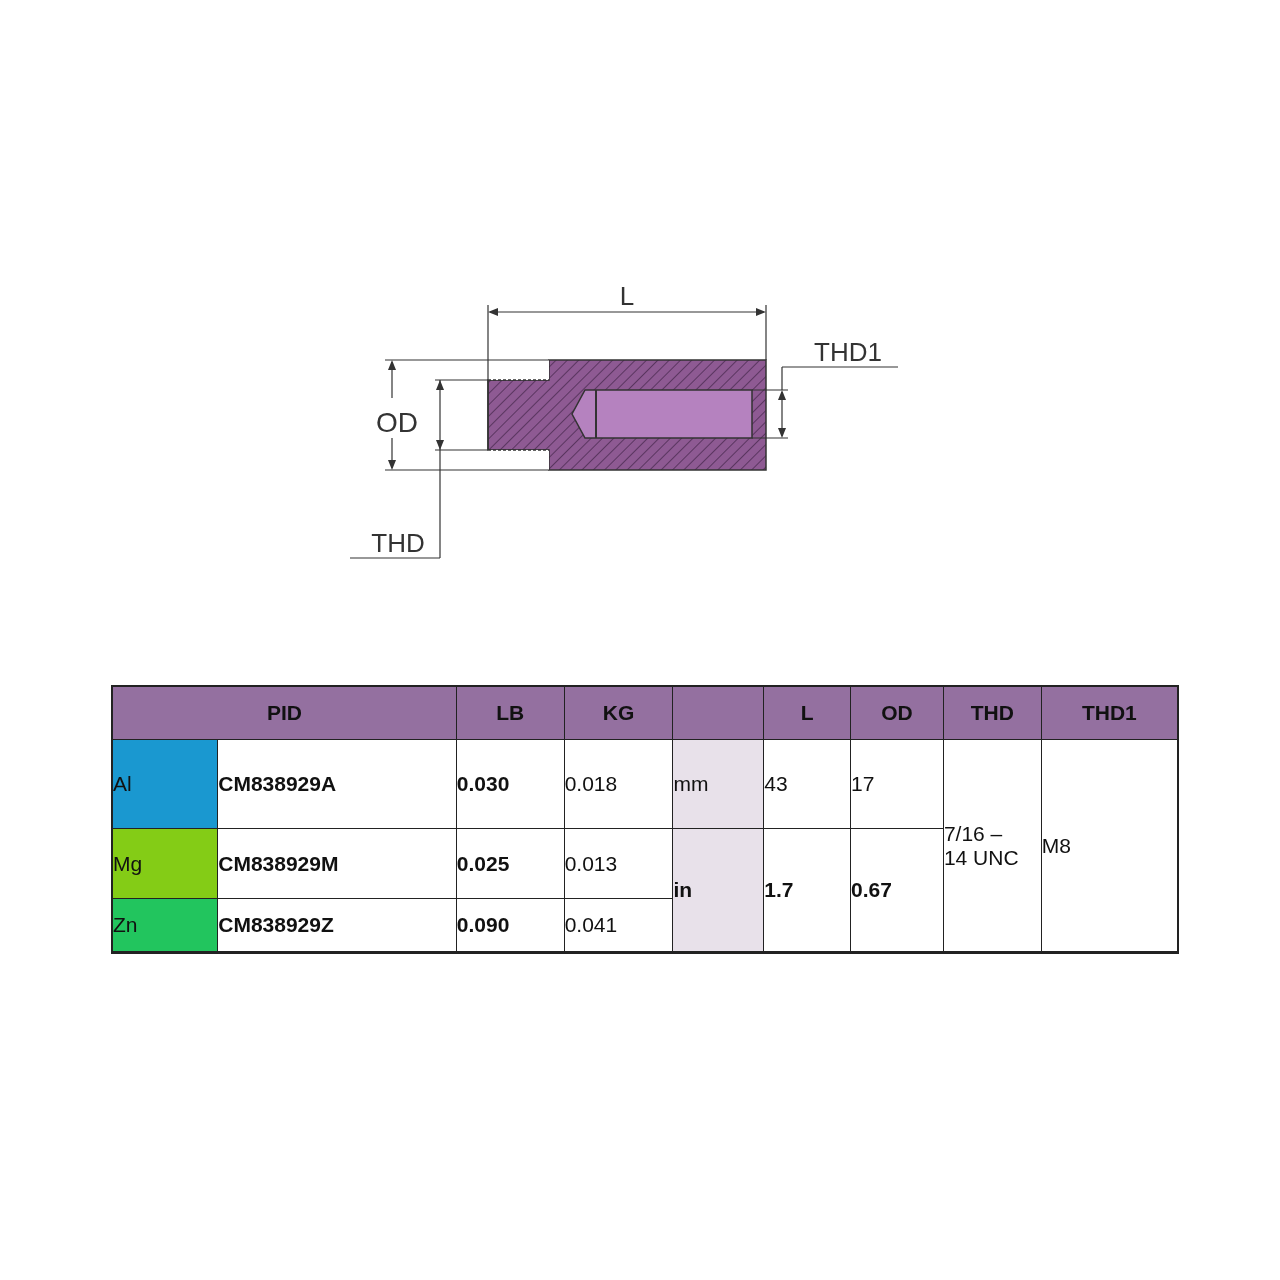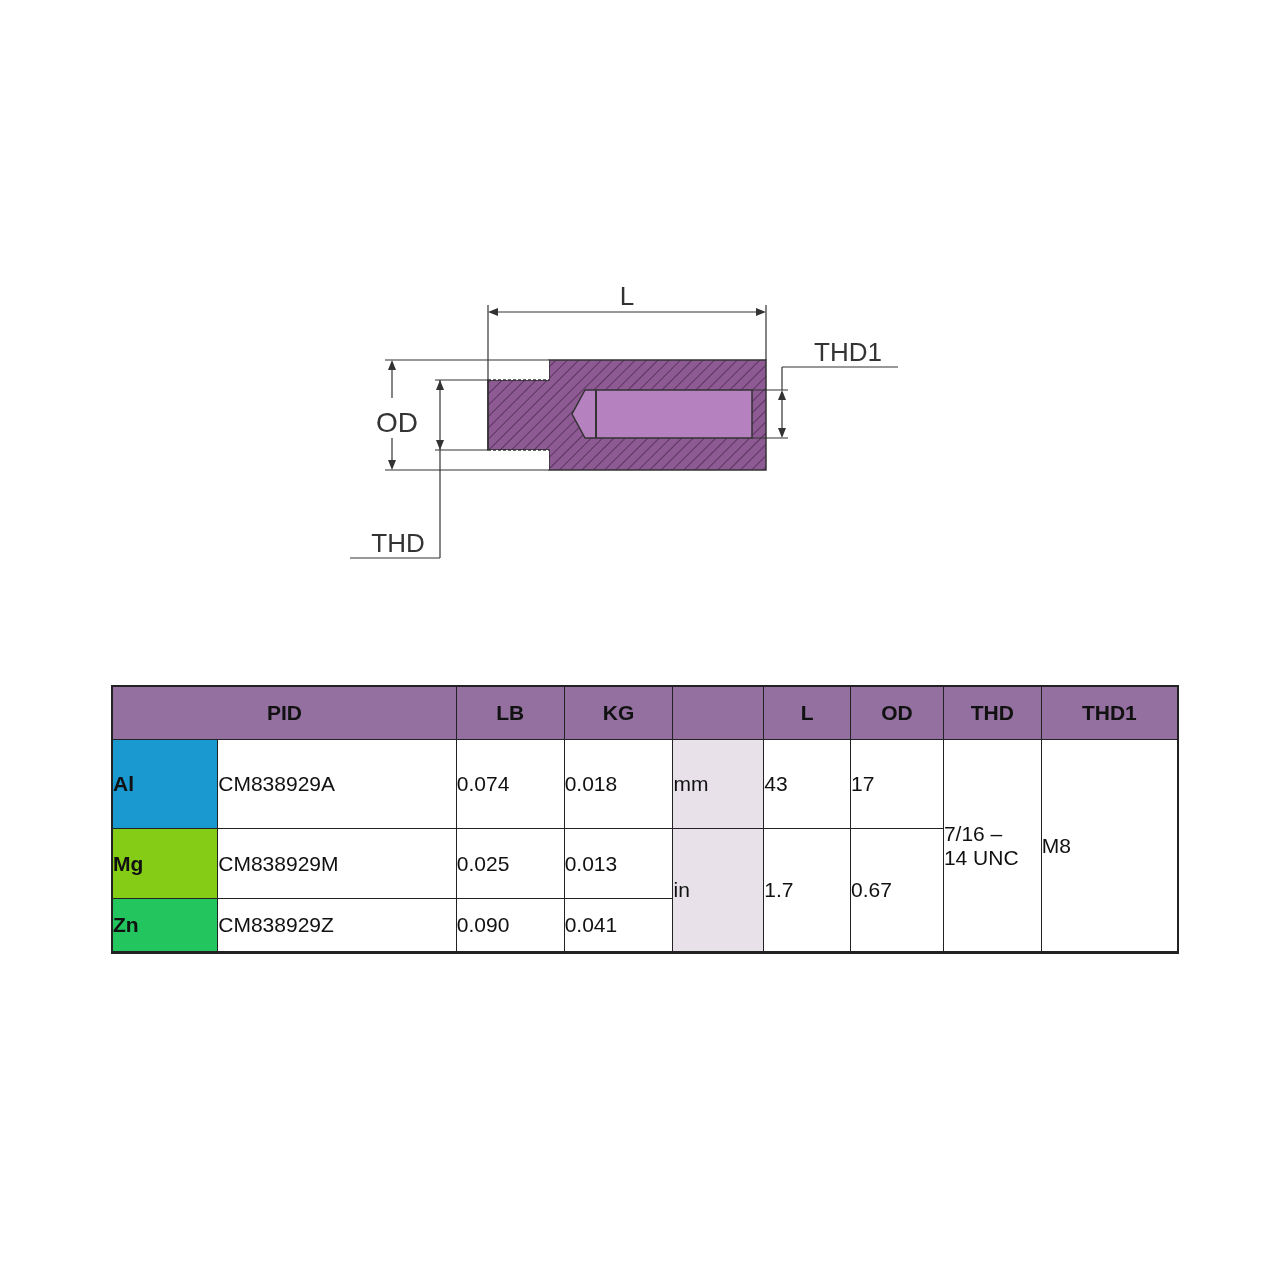--- a/index.html
+++ b/index.html
@@ -2,25 +2,25 @@
 <html><head>
 <meta charset="utf-8">
 <style>
   html, body { margin:0; padding:0; background:#ffffff; }
   body { width:1280px; height:1280px; position:relative; overflow:hidden; font-family:"Liberation Sans", sans-serif; }
   .drawing { position:absolute; left:340px; top:270px; width:580px; height:300px; }
   .drawing text { font-family:"Liberation Sans", sans-serif; fill:#333; }
   table.spec { position:absolute; left:111px; top:685px; width:1068px; border-collapse:collapse; border:2px solid #222; border-bottom:3px solid #222; }
   table.spec td, table.spec th { border:1.5px solid #222; vertical-align:middle; font-size:21px; color:#111; padding:0; }
   table.spec th { background:#9470a0; font-weight:bold; height:52px; }
-  .mat { font-weight:bold; }
+  .mat { font-weight:normal; }
   .mat-al { background:#1a98d0; }
   .mat-mg { background:#84cc16; }
   .mat-zn { background:#22c55e; }
-  .bold { font-weight:normal; }
+  .bold { font-weight:bold; }
   .light { color:#444; font-weight:normal; }
   .unit { background:#e8e1ea; }
   .r1 { height:54px; } .r2 { height:70px; } .r3 { height:54px; }
 </style>
 </head>
 <body>
 
 <svg class="drawing" viewBox="0 0 580 300" width="580" height="300">
   <defs>
     <pattern id="hatch" patternUnits="userSpaceOnUse" width="8" height="8" patternTransform="rotate(45)">
@@ -103,21 +103,21 @@
     <th>KG</th>
     <th></th>
     <th>L</th>
     <th>OD</th>
     <th>THD</th>
     <th>THD1</th>
   </tr>
   <tr class="r1">
     <td class="mat mat-al">Al</td>
     <td class="bold">CM838929A</td>
-    <td class="bold">0.074</td>
+    <td class="bold">0.030</td>
     <td class="light">0.018</td>
     <td class="unit light" rowspan="1" style="height:88px">mm</td>
     <td class="light">43</td>
     <td class="light">17</td>
     <td class="light" rowspan="3">
       <div>7/16 –</div>
       <div>14 UNC</div>
     </td>
     <td class="light" rowspan="3">M8</td>
   </tr>

